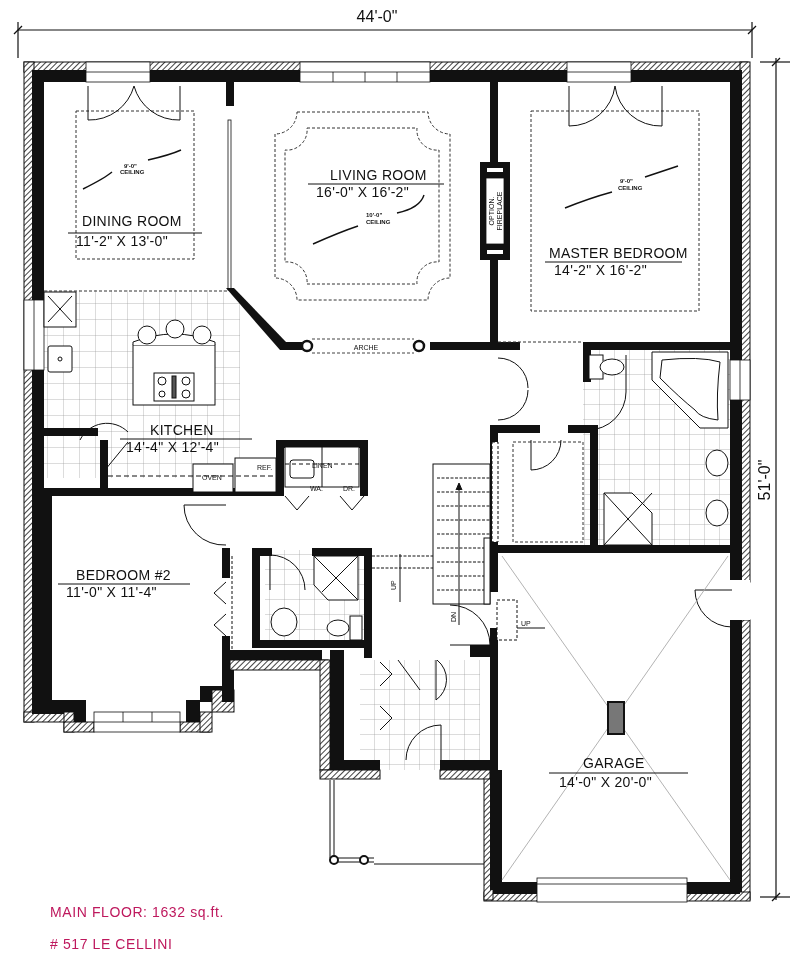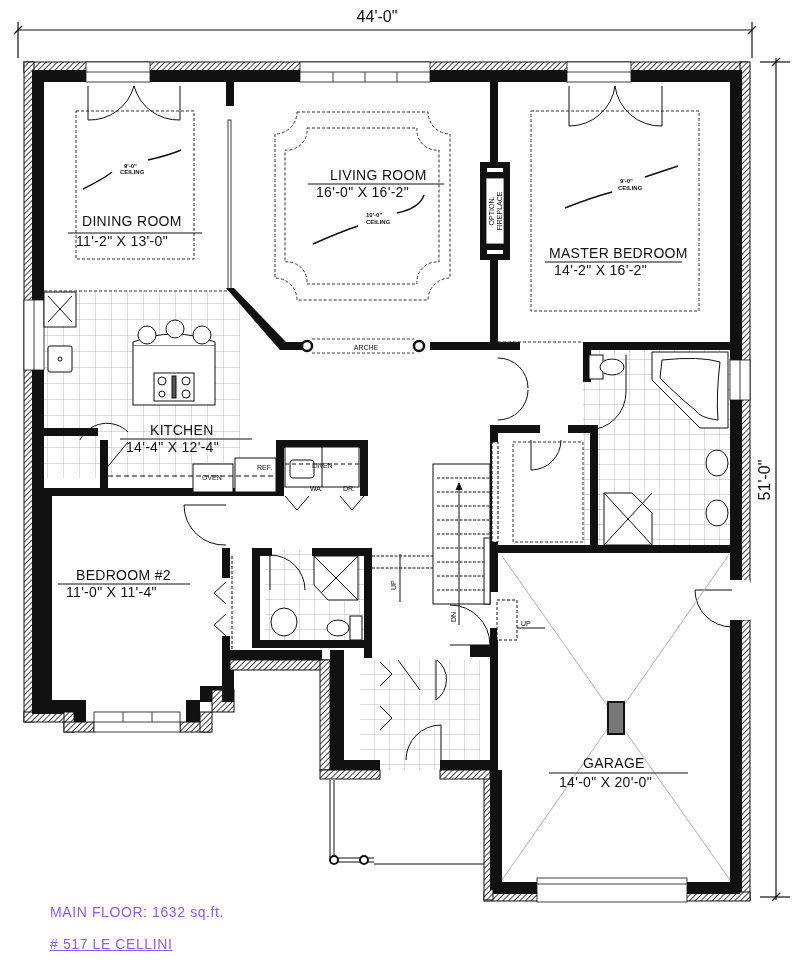--- a/index.html
+++ b/index.html
@@ -4,21 +4,21 @@
 <style>
   html,body{margin:0;padding:0;background:#ffffff;}
   body{width:800px;height:971px;position:relative;overflow:hidden;font-family:"Liberation Sans","DejaVu Sans",sans-serif;color:#111;}
   svg{position:absolute;left:0;top:0;}
   .t{font-family:"Liberation Sans","DejaVu Sans",sans-serif;fill:#111;}
   .room{font-size:14px;letter-spacing:0.3px;}
   .dim{font-size:14px;letter-spacing:0.3px;}
   .small{font-size:6px;font-weight:bold;}
   .tiny{font-size:7px;}
   .ext{font-size:16px;}
-  .footer{position:absolute;left:50px;font-size:14px;letter-spacing:0.6px;color:#8b5cf6;}
+  .footer{position:absolute;left:50px;font-size:14px;letter-spacing:0.6px;color:#be185d;}
 </style>
 </head>
 <body>
 
 <svg width="800" height="971" viewBox="0 0 800 971" xmlns="http://www.w3.org/2000/svg">
   <defs>
     <pattern id="hatch" width="4" height="4" patternUnits="userSpaceOnUse" patternTransform="rotate(45)">
       <rect width="4" height="4" fill="#fff"></rect>
       <line x1="0" y1="0" x2="0" y2="4" stroke="#111" stroke-width="1.6"></line>
     </pattern>
@@ -391,13 +391,13 @@
   <text class="t room" x="583" y="768">GARAGE</text>
   <line x1="549" y1="773" x2="688" y2="773" stroke="#111" stroke-width="1"></line>
   <text class="t dim" x="559" y="787">14'-0" X 20'-0"</text>
 
   <text class="t tiny" x="0" y="0" transform="translate(396,590) rotate(-90)">UP</text>
   <text class="t tiny" x="521" y="626">UP</text>
   <text class="t tiny" x="0" y="0" transform="translate(456,622) rotate(-90)">DN</text>
 </svg>
 
 <div class="footer" style="top:904px;">MAIN FLOOR: 1632 sq.ft.</div>
-<div class="footer" style="top:936px;text-decoration:underline;"># 517 LE CELLINI</div>
+<div class="footer" style="top:936px;"># 517 LE CELLINI</div>
 
 </body></html>

